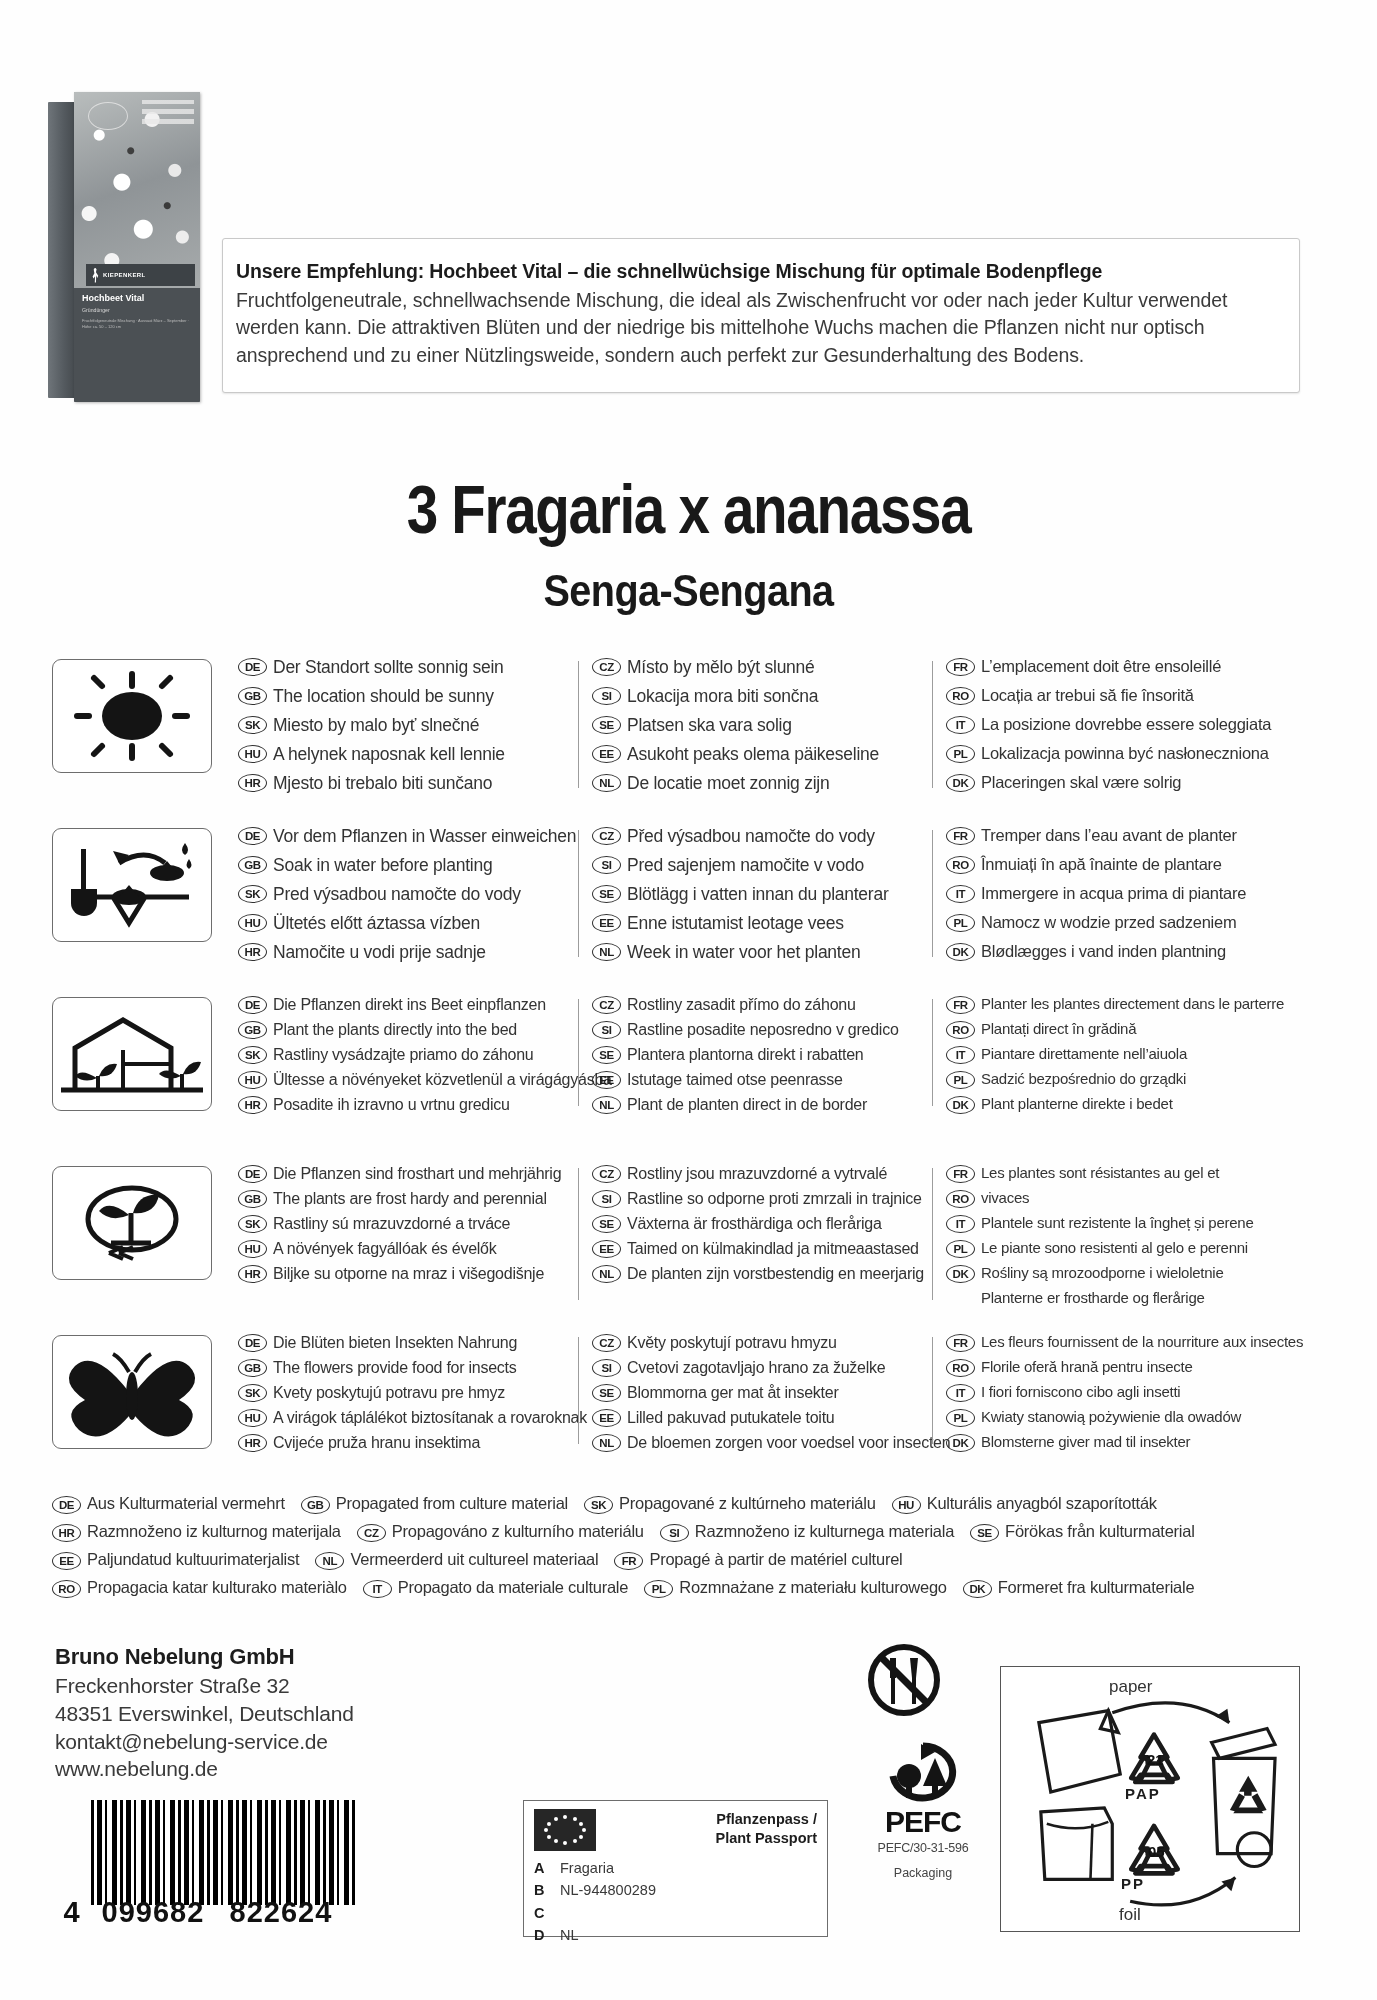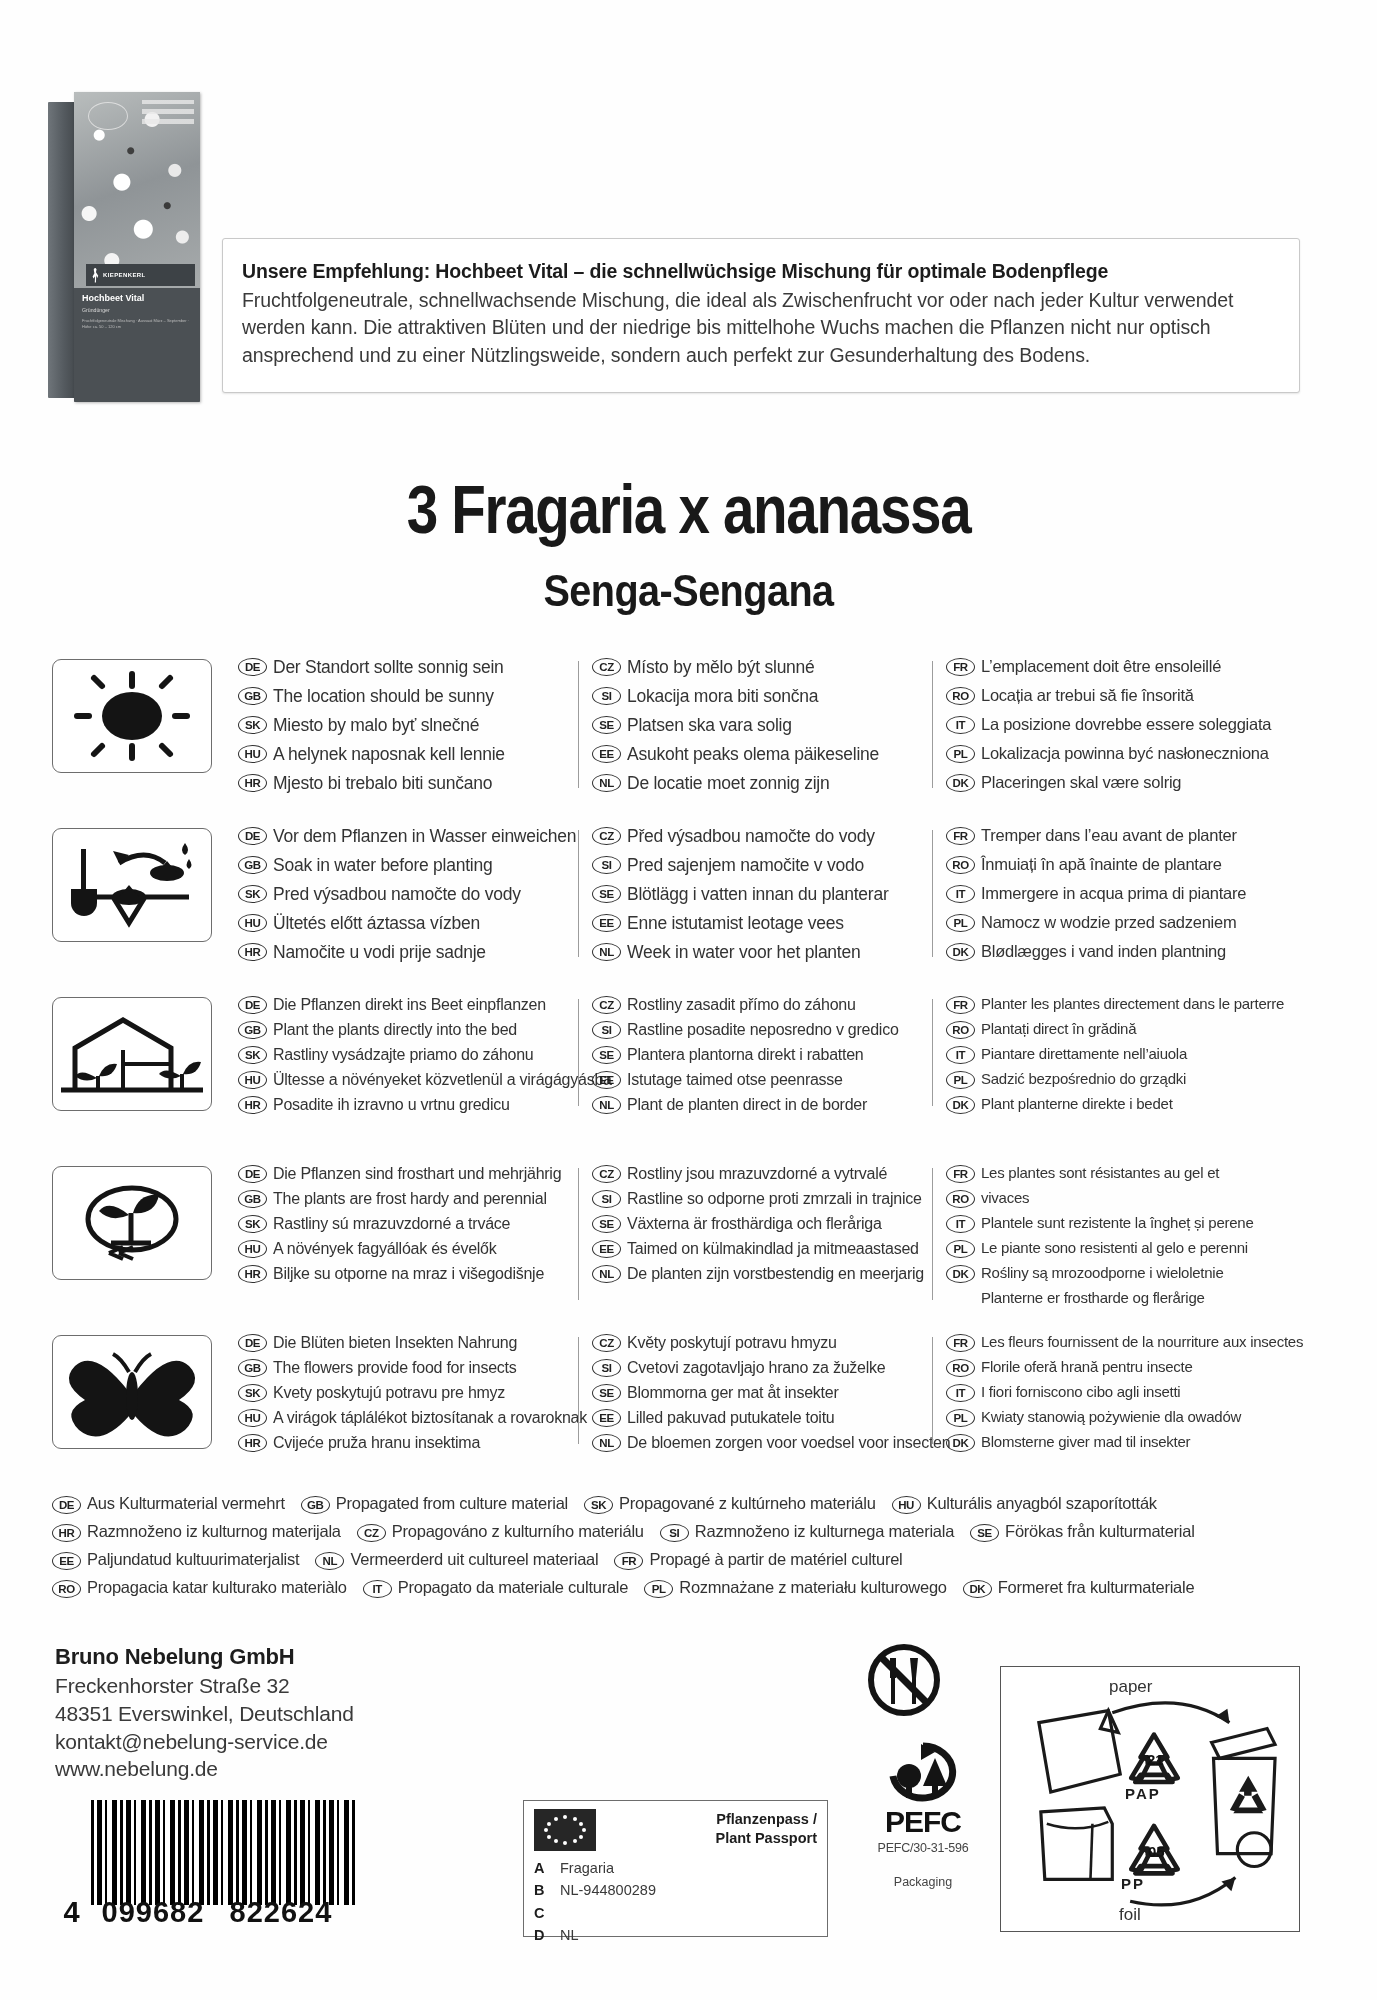--- a/index.html
+++ b/index.html
@@ -2,21 +2,21 @@
 <html><head>
 <meta charset="utf-8">
 <style>
   html,body{margin:0;padding:0;background:#fff;}
   body{width:1377px;height:2000px;position:relative;font-family:"Liberation Sans",sans-serif;color:#2b2b2b;-webkit-font-smoothing:antialiased;}
   .page{position:absolute;inset:0;background:#fefefe;}
 
   
   .rec-box{position:absolute;left:222px;top:238px;width:1078px;height:155px;
            background:#fff;border:1.5px solid #c9c9c9;border-radius:3px;
-           box-shadow:0 1px 2px rgba(0,0,0,.10);box-sizing:border-box;padding:20px 24px 0 19px;}
+           box-shadow:0 1px 2px rgba(0,0,0,.10);box-sizing:border-box;padding:20px 24px 0 13px;}
   .rec-head{font-size:19.5px;font-weight:bold;letter-spacing:-.15px;color:#1c1c1c;line-height:1.32;}
   .rec-body{font-size:19.5px;line-height:1.42;color:#3a3a3a;margin-top:2px;letter-spacing:-.1px;}
 
   
   .packet{position:absolute;left:48px;top:92px;width:129px;height:310px;}
   .packet .spine{position:absolute;left:0;top:10px;width:28px;height:296px;
       background:linear-gradient(90deg,#6f757a 0%,#555b60 55%,#44494d 100%);
       border-radius:1px;}
   .packet .face{position:absolute;left:26px;top:0;width:126px;height:310px;
       background:#9aa0a2;border-radius:1px;overflow:hidden;
@@ -112,21 +112,21 @@
   .pp .rowsp{margin-top:6px;}
   .pp .pr{display:flex;font-size:14.5px;color:#3a3a3a;line-height:1.55;}
   .pp .pk{width:26px;font-weight:bold;color:#1d1d1d;}
 
   
   .nofood{position:absolute;left:866px;top:1642px;width:76px;height:76px;}
   .pefc{position:absolute;left:858px;top:1742px;width:130px;text-align:center;}
   .pefc .logo{width:92px;height:62px;margin:0 auto;position:relative;}
   .pefc .word{font-size:30px;font-weight:bold;letter-spacing:-1px;color:#121212;margin-top:1px;}
   .pefc .code{font-size:12.5px;color:#444;margin-top:2px;letter-spacing:-.2px;}
-  .pefc .pack{font-size:12.5px;color:#444;margin-top:20px;}
+  .pefc .pack{font-size:12.5px;color:#444;margin-top:11px;}
 
   
   .recycle{position:absolute;left:1000px;top:1666px;width:300px;height:266px;
            border:1.6px solid #555;box-sizing:border-box;background:#fff;}
   .recycle .lbl{position:absolute;font-size:17px;color:#333;}
   .rc-paper{left:108px;top:10px;}
   .rc-foil{left:118px;bottom:6px;}
   .rc-t{position:absolute;font-size:15px;font-weight:bold;color:#1d1d1d;letter-spacing:2px;}
   .rc-pap{left:124px;top:118px;}
   .rc-pp{left:120px;top:208px;}

